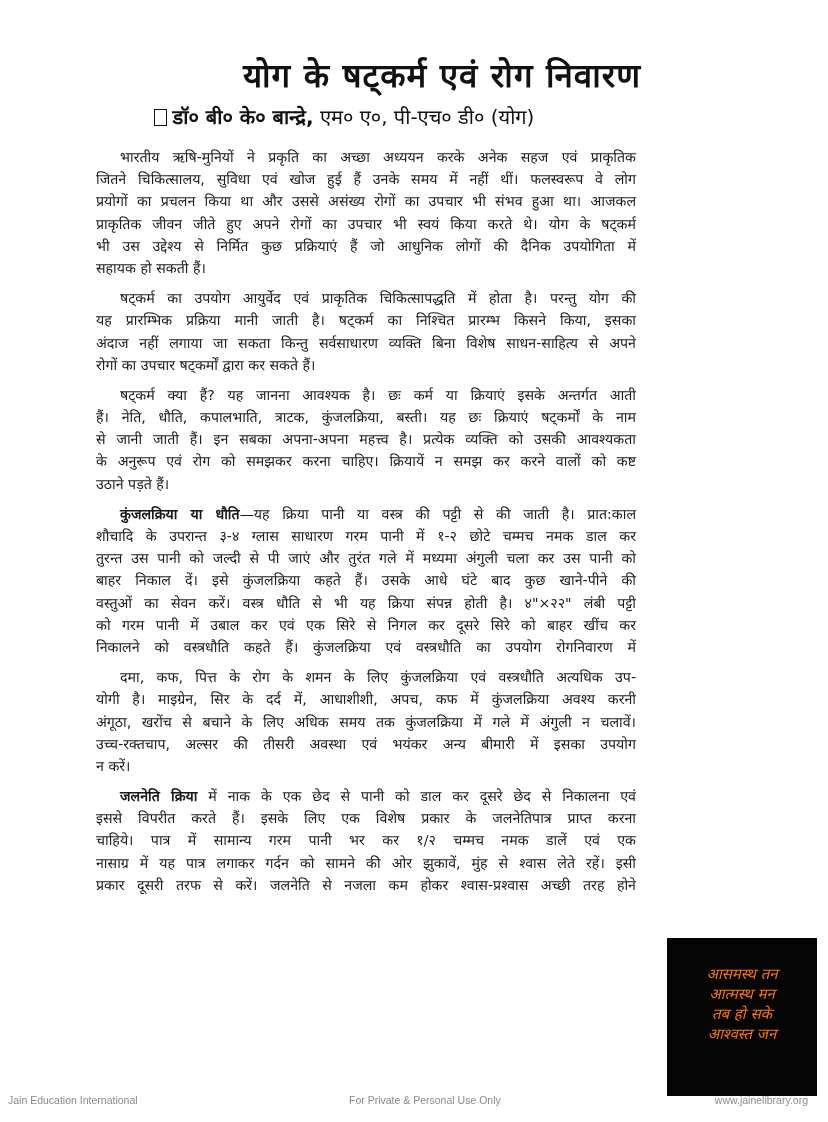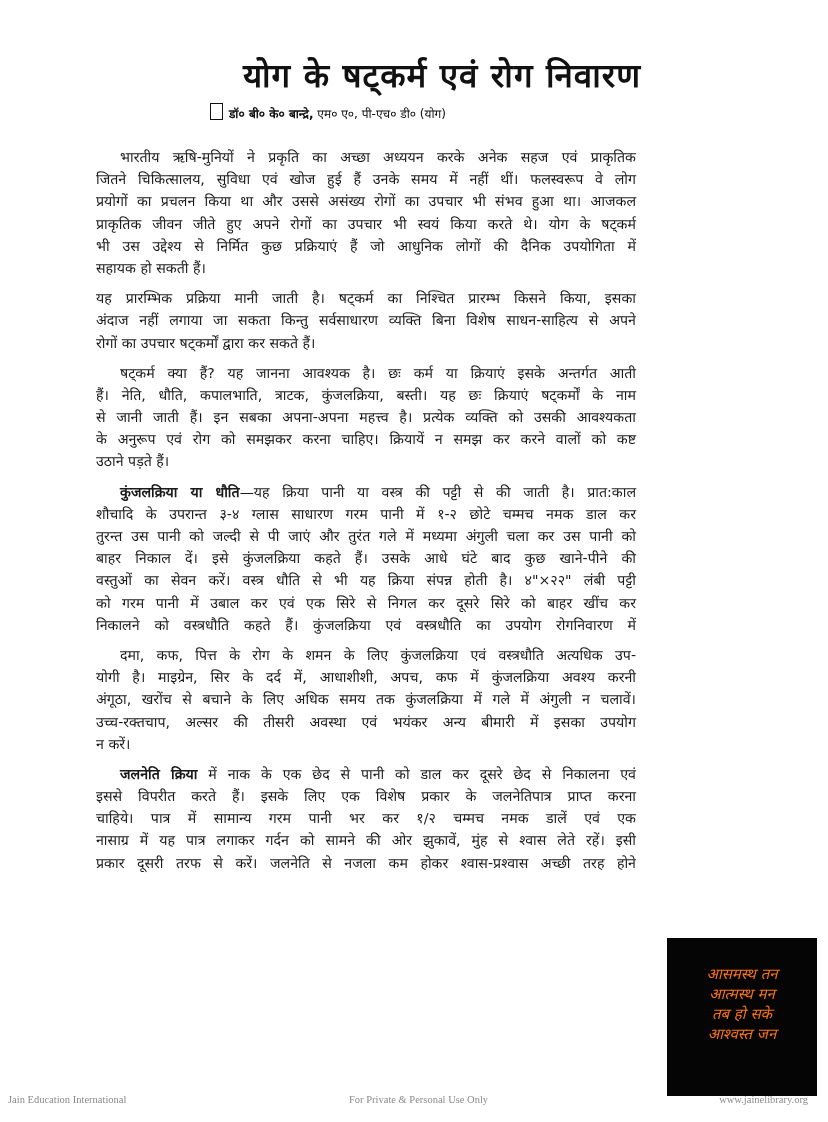--- a/index.html
+++ b/index.html
@@ -7,22 +7,22 @@
       width: 828px; height: 1122px; background: #ffffff; position: relative; overflow: hidden;
       font-family: "DejaVu Sans", sans-serif; color: #1a1a1a;
     }
     .title {
       position: absolute; left: 0; width: 828px; top: 52px; text-align: center;
       font-family: "DejaVu Sans", sans-serif; font-weight: bold; font-size: 33px; letter-spacing: 1px;
       color: #111;
       margin-left: 28px;
     }
     .byline {
-      position: absolute; left: 0; width: 656px; top: 103px; text-align: center;
-      font-size: 12px; color: #111;
+      position: absolute; left: 16px; width: 656px; top: 103px; text-align: center;
+      font-size: 20px; color: #111;
     }
     .byline .box {
       display: inline-block; width: 11px; height: 15px; border: 1.5px solid #111; vertical-align: -2px; margin-right: 6px;
     }
     .byline .bold { font-weight: bold; }
     .body {
       position: absolute; left: 80px; top: 146px; width: 556px;
       font-size: 14.2px; line-height: 22.2px;
     }
     .para { margin-bottom: 8px; margin-left: 16px; }
@@ -33,21 +33,21 @@
     .lead { font-weight: bold; }
     .quote-box {
       position: absolute; left: 667px; top: 938px; width: 150px; height: 158px; background: #050505;
     }
     .quote-box .ql {
       display: block; color: #f97316; font-size: 15px; font-style: italic; text-align: center; line-height: 20px;
       font-family: "DejaVu Sans", sans-serif;
     }
     .quote-inner { position: absolute; left: 0; width: 150px; top: 26px; }
     .footer {
-      position: absolute; top: 1094px; font-family: Liberation Serif, serif; font-size: 10.5px; color: #8a8a8a;
+      position: absolute; top: 1094px; font-family: Liberation Sans, sans-serif; font-size: 10.5px; color: #8a8a8a;
     }
     .f-left { left: 8px; }
     .f-center { left: 349px; }
     .f-right { right: 20px; }
   </style>
 </head>
 <body>
 
 <div class="title">योग के षट्कर्म एवं रोग निवारण</div>
 
@@ -61,20 +61,21 @@
   <div class="para">
     <span class="line" style="padding-left:24px">भारतीय ऋषि-मुनियों ने प्रकृति का अच्छा अध्ययन करके अनेक सहज एवं प्राकृतिक</span>
     <span class="line">जितने चिकित्सालय, सुविधा एवं खोज हुई हैं उनके समय में नहीं थीं। फलस्वरूप वे लोग</span>
     <span class="line">प्रयोगों का प्रचलन किया था और उससे असंख्य रोगों का उपचार भी संभव हुआ था। आजकल</span>
     <span class="line">प्राकृतिक जीवन जीते हुए अपने रोगों का उपचार भी स्वयं किया करते थे। योग के षट्कर्म</span>
     <span class="line">भी उस उद्देश्य से निर्मित कुछ प्रक्रियाएं हैं जो आधुनिक लोगों की दैनिक उपयोगिता में</span>
     <span class="line last">सहायक हो सकती हैं।</span>
   </div>
 
   <div class="para">
+    <span class="line" style="padding-left:24px">षट्कर्म का उपयोग आयुर्वेद एवं प्राकृतिक चिकित्सापद्धति में होता है। परन्तु योग की</span>
     <span class="line">यह प्रारम्भिक प्रक्रिया मानी जाती है। षट्कर्म का निश्चित प्रारम्भ किसने किया, इसका</span>
     <span class="line">अंदाज नहीं लगाया जा सकता किन्तु सर्वसाधारण व्यक्ति बिना विशेष साधन-साहित्य से अपने</span>
     <span class="line last">रोगों का उपचार षट्कर्मों द्वारा कर सकते हैं।</span>
   </div>
 
   <div class="para">
     <span class="line" style="padding-left:24px">षट्कर्म क्या हैं? यह जानना आवश्यक है। छः कर्म या क्रियाएं इसके अन्तर्गत आती</span>
     <span class="line">हैं। नेति, धौति, कपालभाति, त्राटक, कुंजलक्रिया, बस्ती। यह छः क्रियाएं षट्कर्मों के नाम</span>
     <span class="line">से जानी जाती हैं। इन सबका अपना-अपना महत्त्व है। प्रत्येक व्यक्ति को उसकी आवश्यकता</span>
     <span class="line">के अनुरूप एवं रोग को समझकर करना चाहिए। क्रियायें न समझ कर करने वालों को कष्ट</span>

